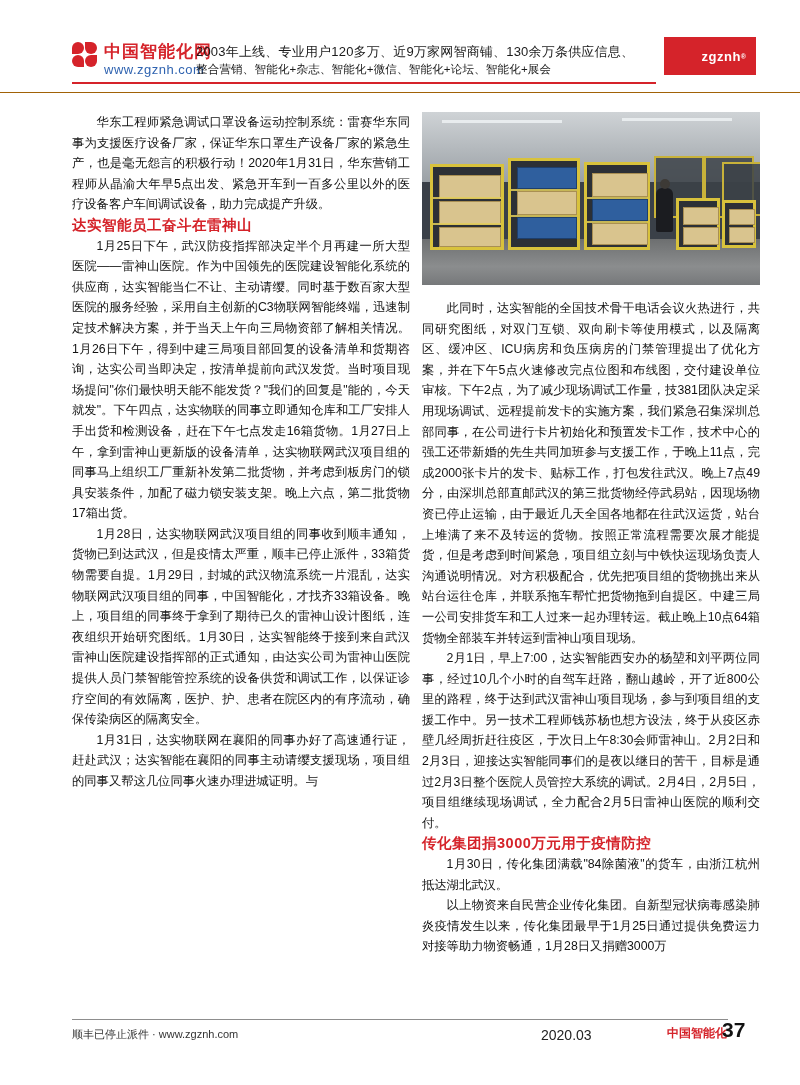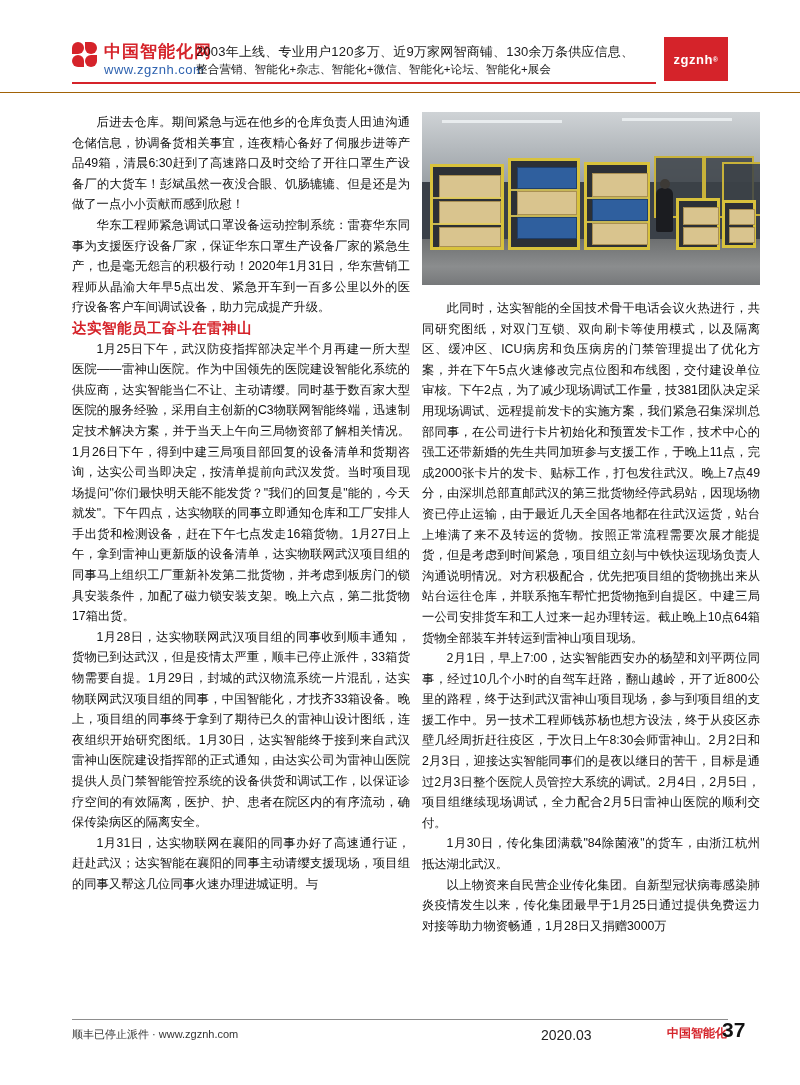--- a/index.html
+++ b/index.html
@@ -74,29 +74,30 @@
   }
   .head-rule {
     position: absolute;
     left: 72px; top: 82px;
     width: 584px; height: 2px;
     background: #d5232a;
   }
   .brand-tab {
     position: absolute;
     left: 664px; top: 37px;
-    width: 64px; height: 44px;
+    width: 64px; height: 38px;
     background: #d5232a;
     color: #ffffff;
     font-size: 13px;
     font-weight: bold;
     display: flex;
     align-items: center;
     justify-content: center;
     letter-spacing: 0.5px;
+    padding-left: 28px;
   }
   .brand-tab sup {
     font-size: 7px;
     vertical-align: super;
   }
 
   
   .col {
     position: absolute;
     top: 112px;
@@ -310,31 +311,31 @@
       <div class="box" style="left:4px;top:6px;width:24px;height:14px;"></div>
       <div class="box" style="left:4px;top:24px;width:24px;height:14px;"></div>
     </div>
 
     <div class="person" style="left:234px;top:76px;width:17px;height:44px;">
       <div class="head"></div>
     </div>
   </div>
 
   <div class="col col-left">
-    <p>后进去仓库。期间紧急与远在他乡的仓库负责人田迪沟通仓储信息，协调备货相关事宜，连夜精心备好了伺服步进等产品49箱，清晨6:30赶到了高速路口及时交给了开往口罩生产设备厂的大货车！彭斌虽然一夜没合眼、饥肠辘辘、但是还是为做了一点小小贡献而感到欣慰！</p>
     <p>华东工程师紧急调试口罩设备运动控制系统：雷赛华东同事为支援医疗设备厂家，保证华东口罩生产设备厂家的紧急生产，也是毫无怨言的积极行动！2020年1月31日，华东营销工程师从晶渝大年早5点出发、紧急开车到一百多公里以外的医疗设备客户车间调试设备，助力完成提产升级。</p>
     <p class="section-title noindent">达实智能员工奋斗在雷神山</p>
     <p>1月25日下午，武汉防疫指挥部决定半个月再建一所大型医院——雷神山医院。作为中国领先的医院建设智能化系统的供应商，达实智能当仁不让、主动请缨。同时基于数百家大型医院的服务经验，采用自主创新的C3物联网智能终端，迅速制定技术解决方案，并于当天上午向三局物资部了解相关情况。1月26日下午，得到中建三局项目部回复的设备清单和货期咨询，达实公司当即决定，按清单提前向武汉发货。当时项目现场提问"你们最快明天能不能发货？"我们的回复是"能的，今天就发"。下午四点，达实物联的同事立即通知仓库和工厂安排人手出货和检测设备，赶在下午七点发走16箱货物。1月27日上午，拿到雷神山更新版的设备清单，达实物联网武汉项目组的同事马上组织工厂重新补发第二批货物，并考虑到板房门的锁具安装条件，加配了磁力锁安装支架。晚上六点，第二批货物17箱出货。</p>
     <p>1月28日，达实物联网武汉项目组的同事收到顺丰通知，货物已到达武汉，但是疫情太严重，顺丰已停止派件，33箱货物需要自提。1月29日，封城的武汉物流系统一片混乱，达实物联网武汉项目组的同事，中国智能化，才找齐33箱设备。晚上，项目组的同事终于拿到了期待已久的雷神山设计图纸，连夜组织开始研究图纸。1月30日，达实智能终于接到来自武汉雷神山医院建设指挥部的正式通知，由达实公司为雷神山医院提供人员门禁智能管控系统的设备供货和调试工作，以保证诊疗空间的有效隔离，医护、护、患者在院区内的有序流动，确保传染病区的隔离安全。</p>
     <p>1月31日，达实物联网在襄阳的同事办好了高速通行证，赶赴武汉；达实智能在襄阳的同事主动请缨支援现场，项目组的同事又帮这几位同事火速办理进城证明。与</p>
   </div>
 
   <div class="col col-right" style="top:298px;">
     <p>此同时，达实智能的全国技术骨干电话会议火热进行，共同研究图纸，对双门互锁、双向刷卡等使用模式，以及隔离区、缓冲区、ICU病房和负压病房的门禁管理提出了优化方案，并在下午5点火速修改完点位图和布线图，交付建设单位审核。下午2点，为了减少现场调试工作量，技381团队决定采用现场调试、远程提前发卡的实施方案，我们紧急召集深圳总部同事，在公司进行卡片初始化和预置发卡工作，技术中心的强工还带新婚的先生共同加班参与支援工作，于晚上11点，完成2000张卡片的发卡、贴标工作，打包发往武汉。晚上7点49分，由深圳总部直邮武汉的第三批货物经停武易站，因现场物资已停止运输，由于最近几天全国各地都在往武汉运货，站台上堆满了来不及转运的货物。按照正常流程需要次展才能提货，但是考虑到时间紧急，项目组立刻与中铁快运现场负责人沟通说明情况。对方积极配合，优先把项目组的货物挑出来从站台运往仓库，并联系拖车帮忙把货物拖到自提区。中建三局一公司安排货车和工人过来一起办理转运。截止晚上10点64箱货物全部装车并转运到雷神山项目现场。</p>
     <p>2月1日，早上7:00，达实智能西安办的杨堃和刘平两位同事，经过10几个小时的自驾车赶路，翻山越岭，开了近800公里的路程，终于达到武汉雷神山项目现场，参与到项目组的支援工作中。另一技术工程师钱苏杨也想方设法，终于从疫区赤壁几经周折赶往疫区，于次日上午8:30会师雷神山。2月2日和2月3日，迎接达实智能同事们的是夜以继日的苦干，目标是通过2月3日整个医院人员管控大系统的调试。2月4日，2月5日，项目组继续现场调试，全力配合2月5日雷神山医院的顺利交付。</p>
+    <p class="section-title noindent">传化集团捐3000万元用于疫情防控</p>
     <p>1月30日，传化集团满载"84除菌液"的货车，由浙江杭州抵达湖北武汉。</p>
     <p>以上物资来自民营企业传化集团。自新型冠状病毒感染肺炎疫情发生以来，传化集团最早于1月25日通过提供免费运力对接等助力物资畅通，1月28日又捐赠3000万</p>
   </div>
 
   <div class="footer-rule"></div>
   <div class="footer-left">顺丰已停止派件 · www.zgznh.com</div>
   <div class="footer-date">2020.03</div>
   <div class="footer-brand">中国智能化</div>
   <div class="footer-page">37</div>
 

